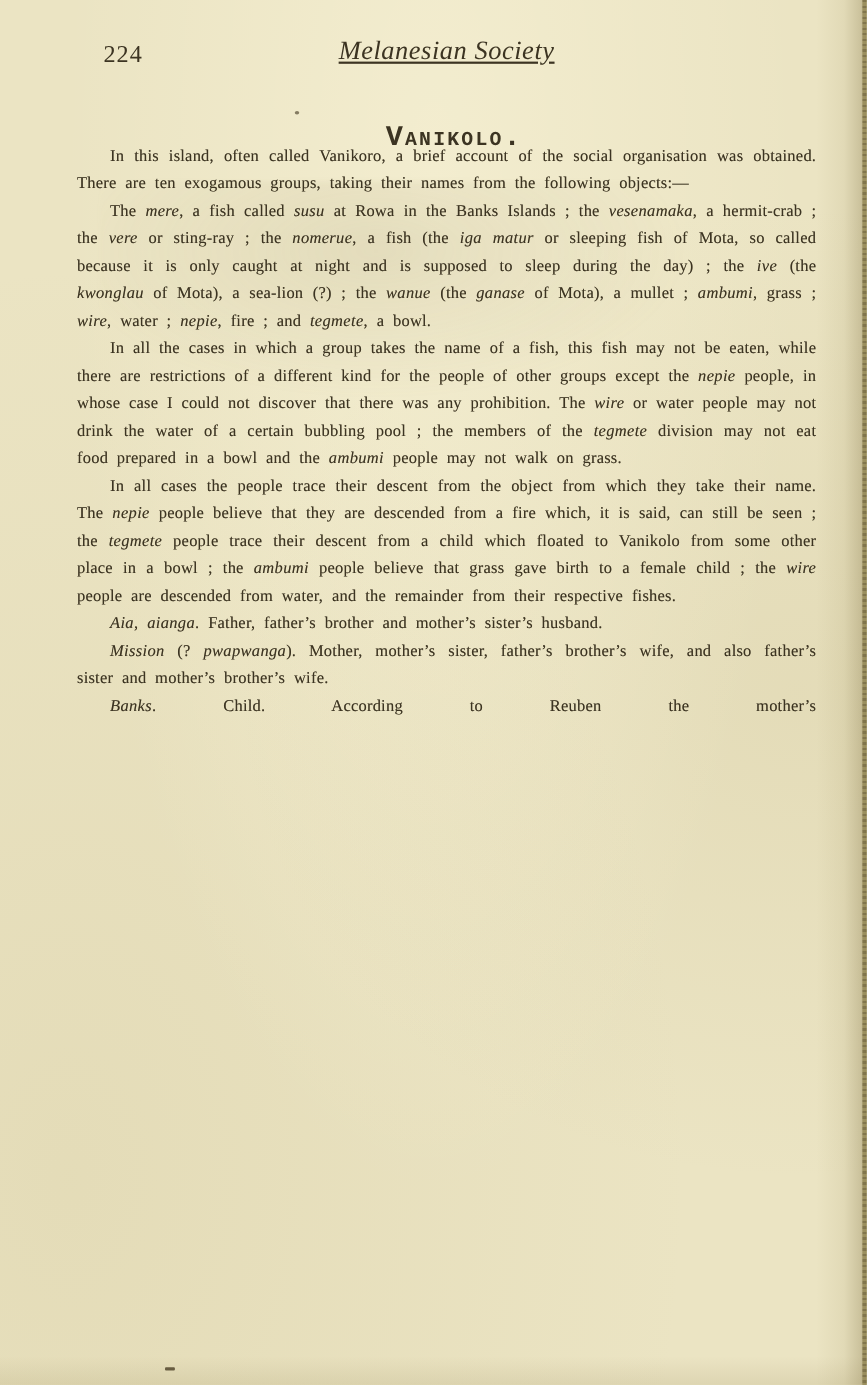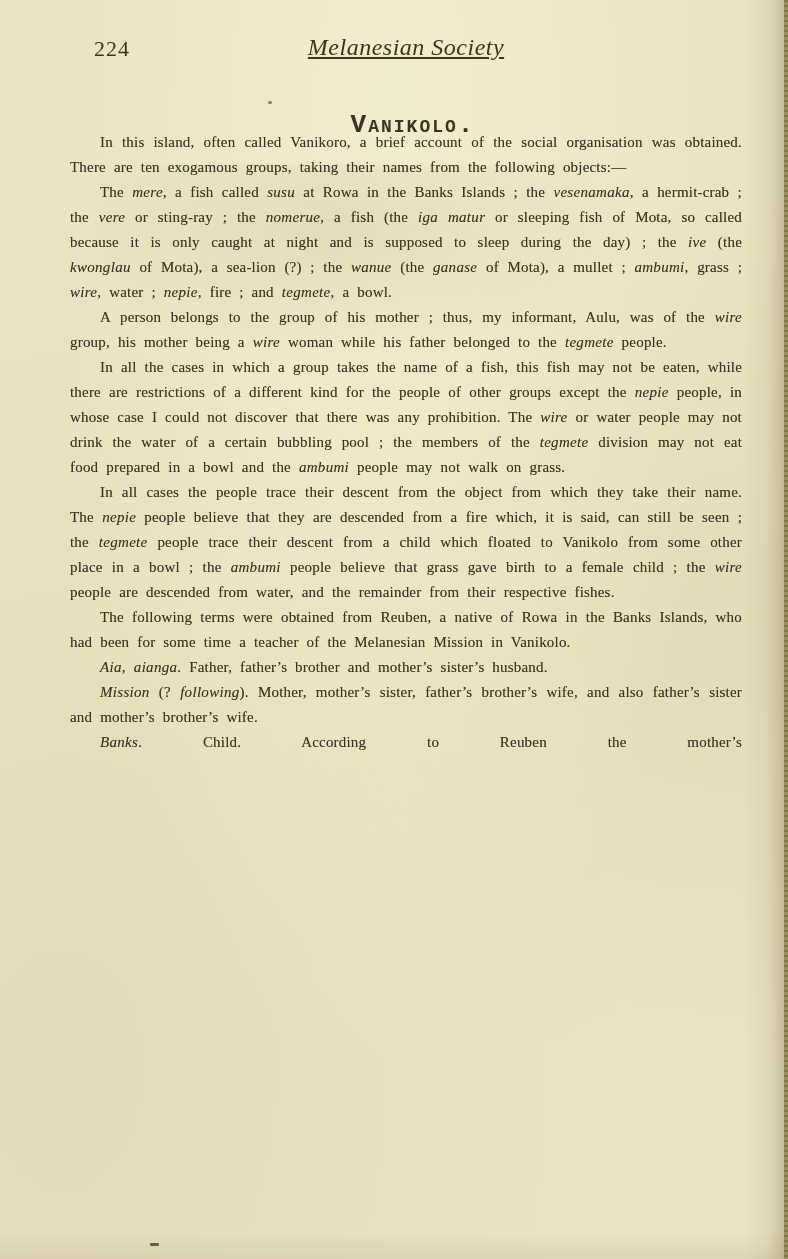--- a/index.html
+++ b/index.html
@@ -136,24 +136,22 @@
   <span class="running-title">Melanesian Society</span>
 </header>
 
 <div class="ink-dot"></div>
 
 <h2 class="section-heading">Vanikolo.</h2>
 
 <main class="text-block">
     <p class="para"><span>In this island, often called Vanikoro, a brief account of the social organisation was obtained.  There are ten exogamous groups, taking their names from the following objects:—</span></p>
     <p class="para"><span>The </span><i>mere</i><span>, a fish called </span><i>susu</i><span> at Rowa in the Banks Islands ; the </span><i>vesenamaka</i><span>, a hermit-crab ; the </span><i>vere</i><span> or sting-ray ; the </span><i>nomerue</i><span>, a fish (the </span><i>iga matur</i><span> or sleeping fish of Mota, so called because it is only caught at night and is supposed to sleep during the day) ; the </span><i>ive</i><span> (the </span><i>kwonglau</i><span> of Mota), a sea-lion (?) ; the </span><i>wanue</i><span> (the </span><i>ganase</i><span> of Mota), a mullet ; </span><i>ambumi</i><span>, grass ; </span><i>wire</i><span>, water ; </span><i>nepie</i><span>, fire ; and </span><i>tegmete</i><span>, a bowl.</span></p>
-    <p class="para"><span>A person belongs to the group of his mother ; thus, my informant, Aulu, was of the </span><i>wire</i><span> group, his mother being a </span><i>wire</i><span> woman while his father belonged to the </span><i>tegmete</i><span> people.</span></p>
     <p class="para"><span>In all the cases in which a group takes the name of a fish, this fish may not be eaten, while there are restrictions of a different kind for the people of other groups except the </span><i>nepie</i><span> people, in whose case I could not discover that there was any prohibition.  The </span><i>wire</i><span> or water people may not drink the water of a certain bubbling pool ; the members of the </span><i>tegmete</i><span> division may not eat food prepared in a bowl and the </span><i>ambumi</i><span> people may not walk on grass.</span></p>
     <p class="para"><span>In all cases the people trace their descent from the object from which they take their name.  The </span><i>nepie</i><span> people believe that they are descended from a fire which, it is said, can still be seen ; the </span><i>tegmete</i><span> people trace their descent from a child which floated to Vanikolo from some other place in a bowl ; the </span><i>ambumi</i><span> people believe that grass gave birth to a female child ; the </span><i>wire</i><span> people are descended from water, and the remainder from their respective fishes.</span></p>
-    <p class="para"><span>The following terms were obtained from Reuben, a native of Rowa in the Banks Islands, who had been for some time a teacher of the Melanesian Mission in Vanikolo.</span></p>
     <p class="para"><i>Aia, aianga</i><span>.  Father, father’s brother and mother’s sister’s husband.</span></p>
-    <p class="para"><i>Mission</i><span> (? </span><i>following</i><span>).  Mother, mother’s sister, father’s brother’s wife, and also father’s sister and mother’s brother’s wife.</span></p>
+    <p class="para"><i>Mission</i><span> (? </span><i>pwapwanga</i><span>).  Mother, mother’s sister, father’s brother’s wife, and also father’s sister and mother’s brother’s wife.</span></p>
     <p class="para justify-last"><i>Banks</i><span>.  Child.  According to Reuben the mother’s</span></p>
   </main>
 
 <div class="ink-dash"></div>
 <div class="page-bottom-shade"></div>
 <div class="page-edge"></div>
 
 </body></html>

